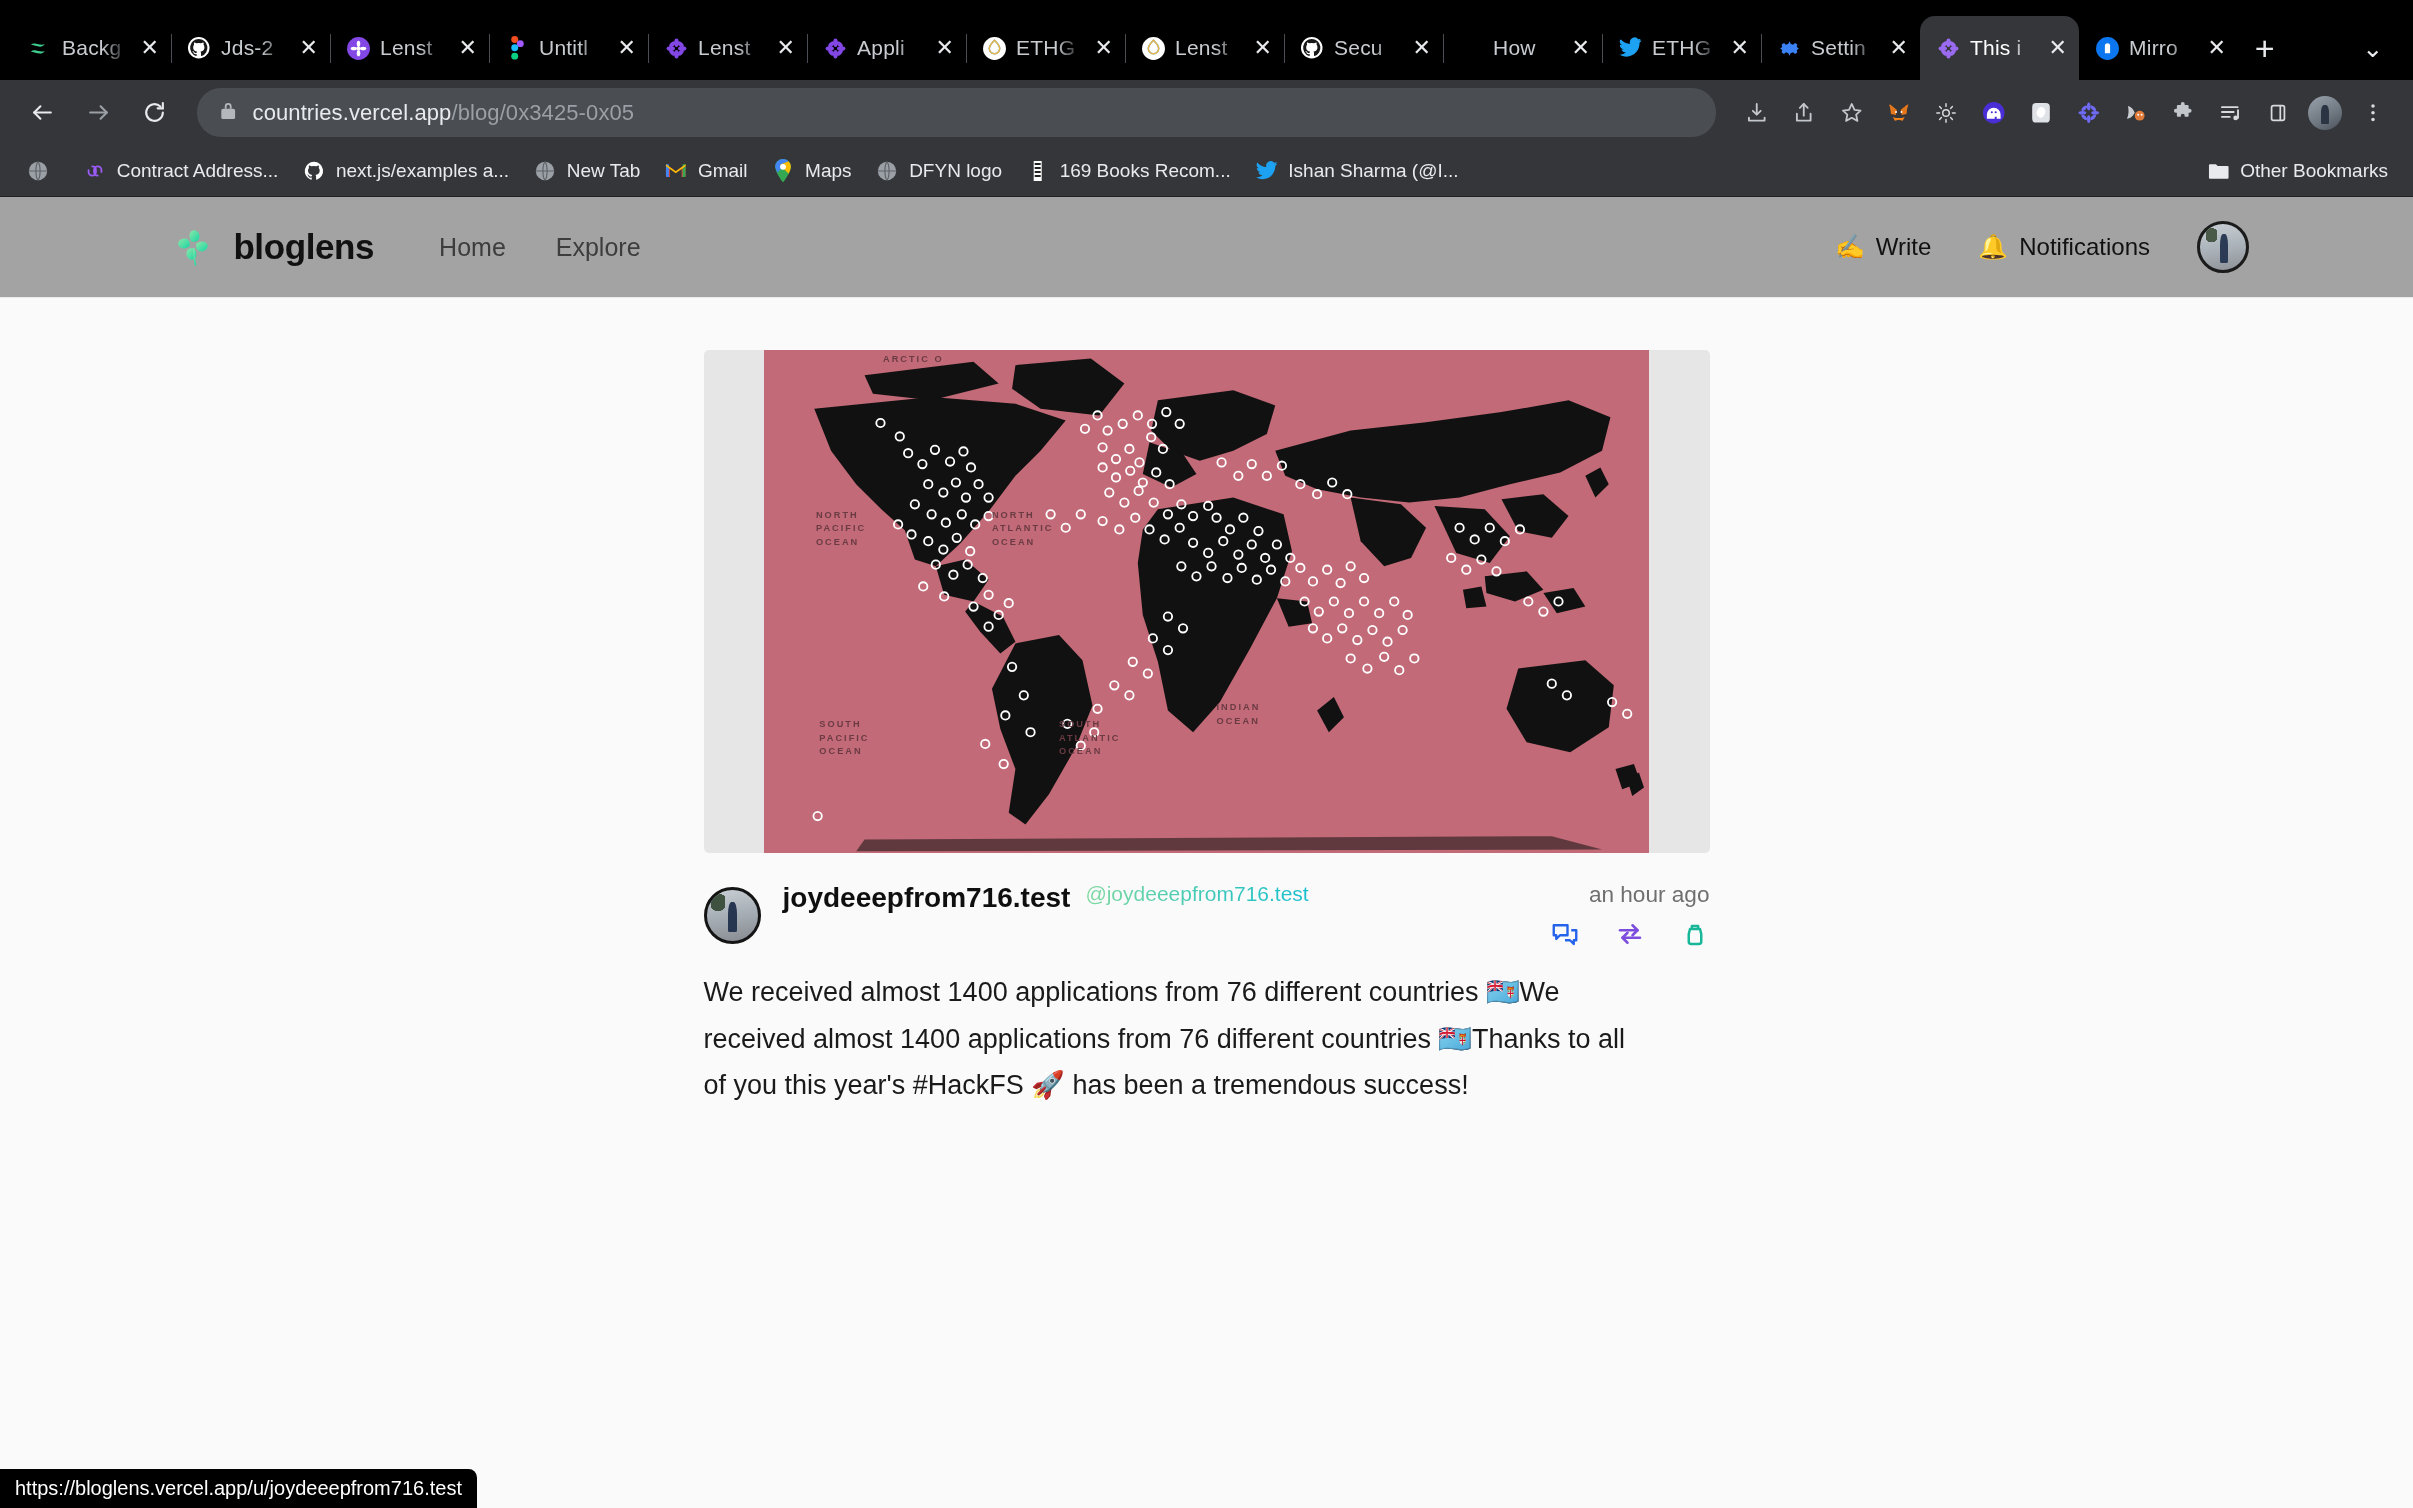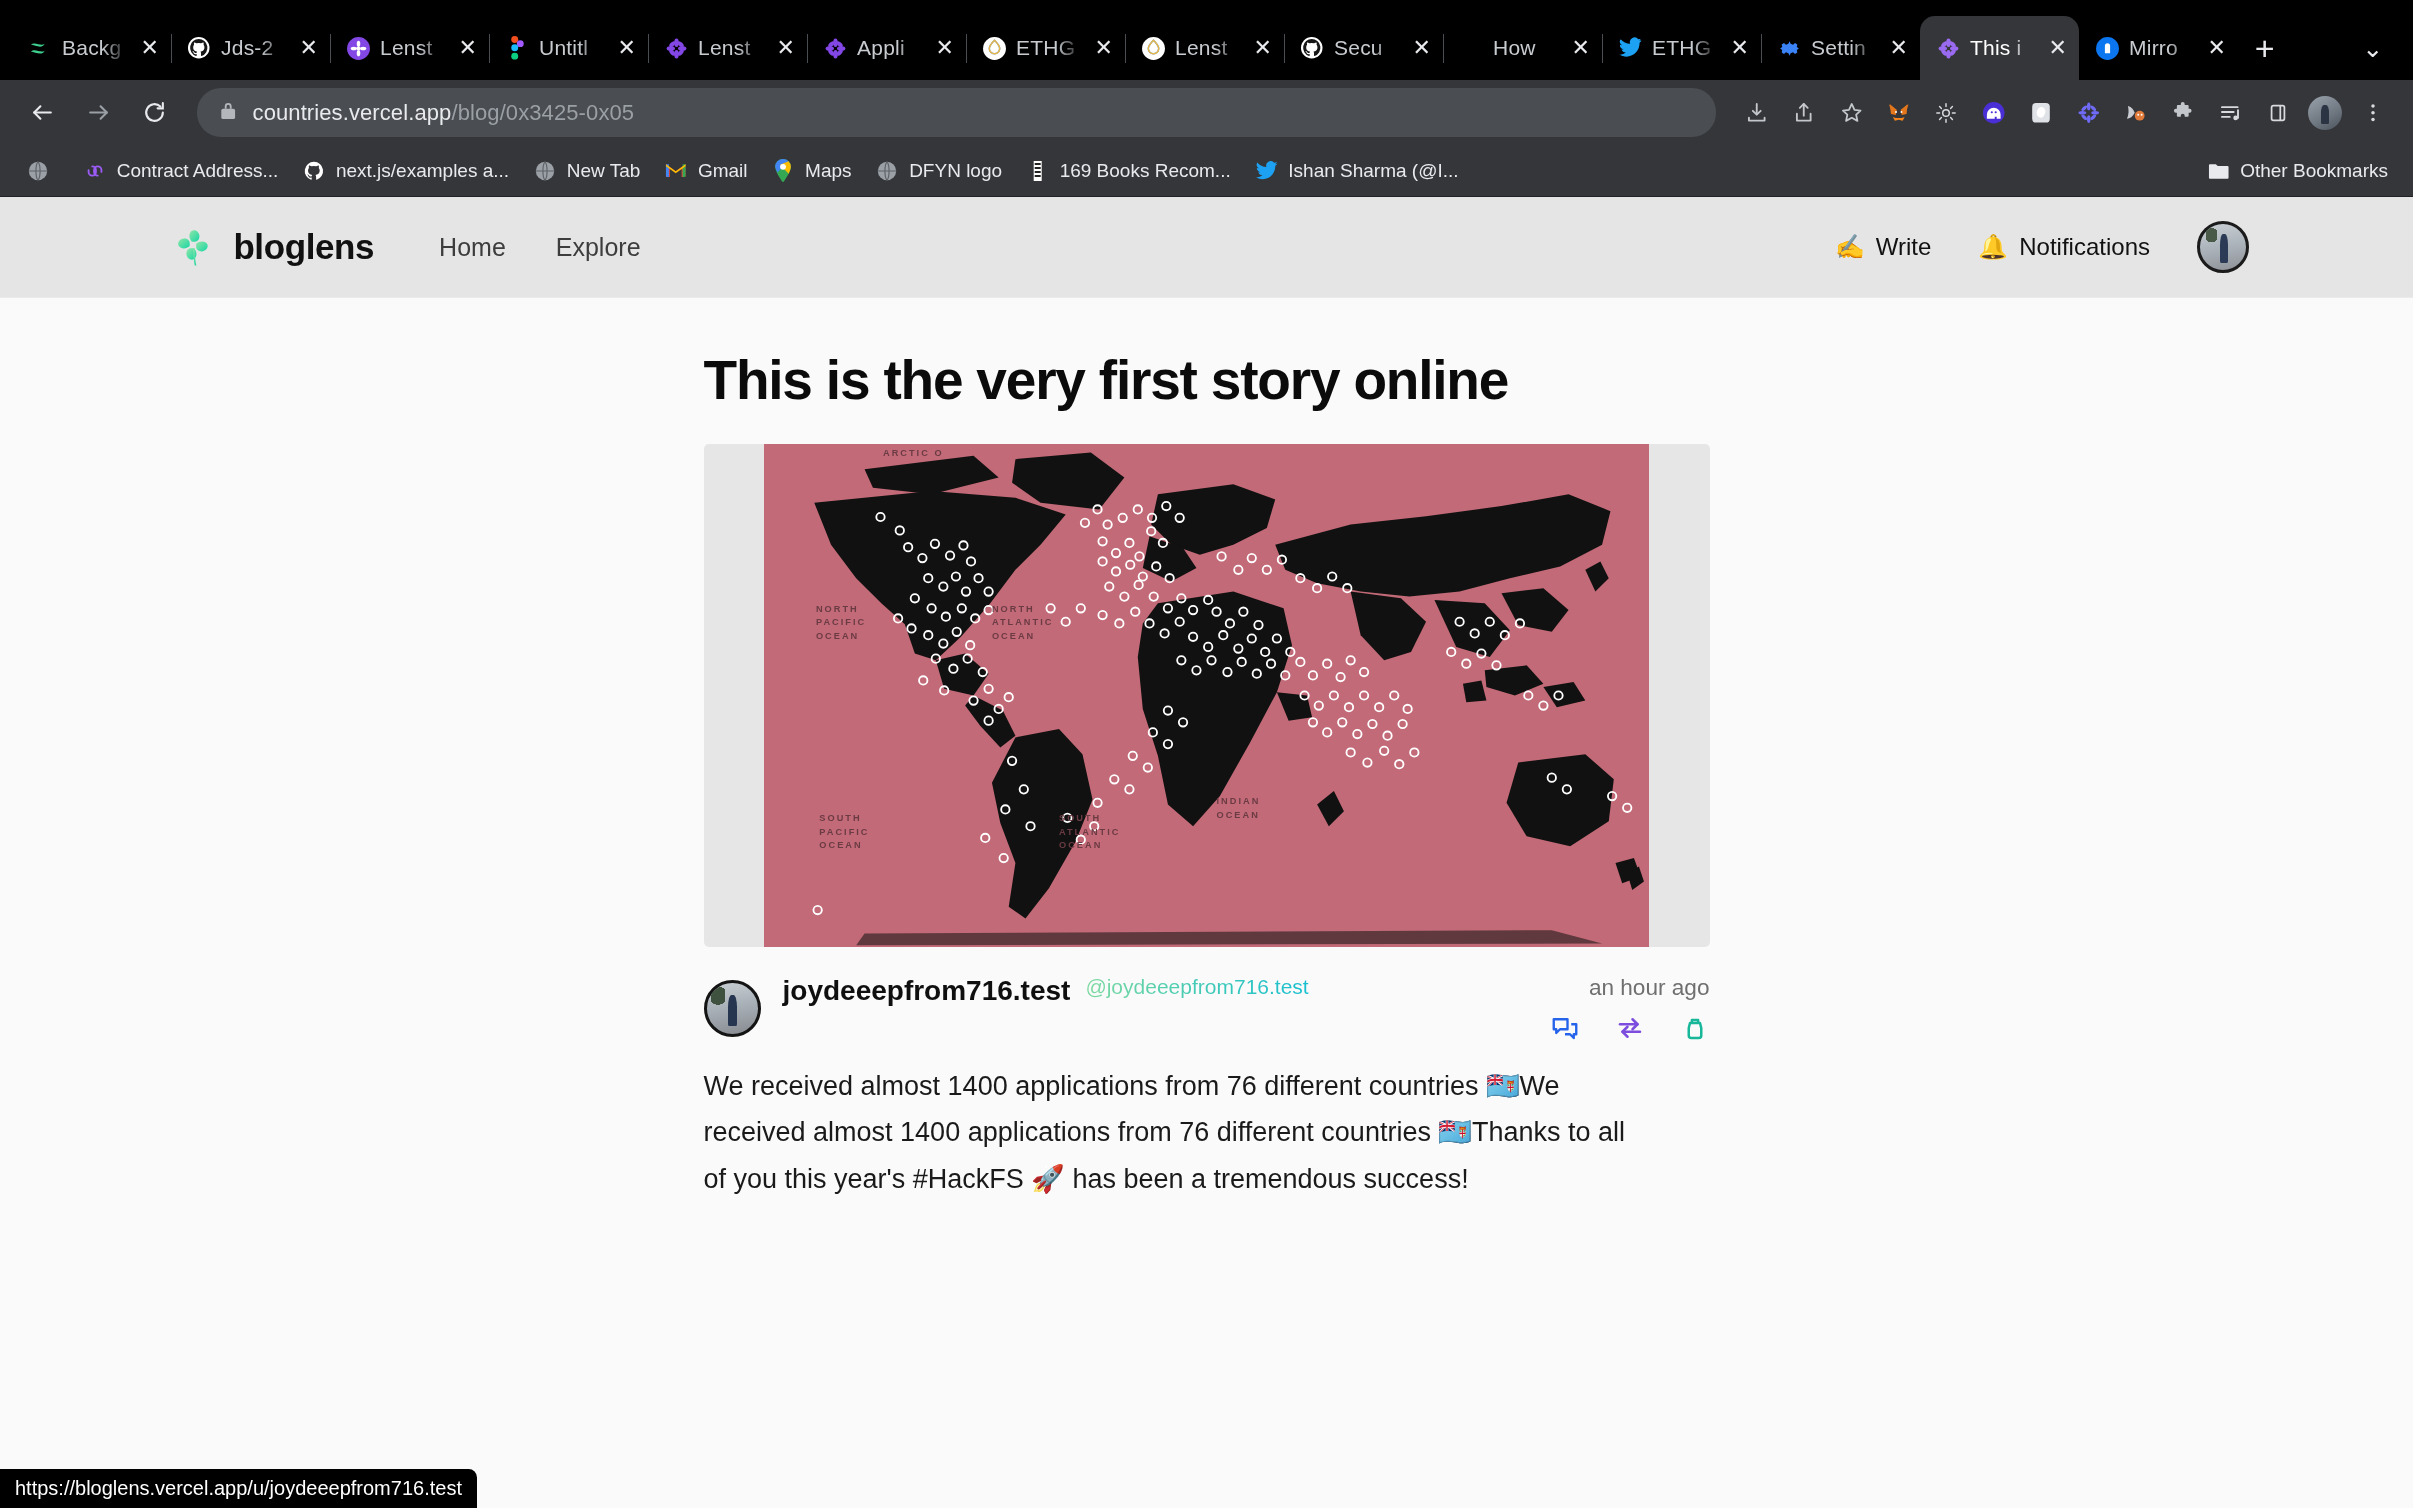--- a/index.html
+++ b/index.html
@@ -95,21 +95,21 @@
   .bm .bm-ico {
     width: 25px; height: 25px; flex: 0 0 25px; font-size: 17.6px;
     display: flex; align-items: center; justify-content: center;
   }
   .bm-spacer { flex: 1 1 auto; }
 
   
   .page { height: 1311px; background: #fafafa; overflow: hidden; position: relative; }
 
   .site-header {
-    height: 101px; background: #e5e5e5;
+    height: 101px; background: #a3a3a3;
     border-bottom: 1.7px solid #ebebeb;
     display: flex; align-items: center; padding: 0 164px 0 168px;
   }
   .brand { display: flex; align-items: center; gap: 13.4px; }
   .brand-name { font-size: 35px; font-weight: 700; color: #111111; letter-spacing: -0.4px; }
   .nav { display: flex; align-items: center; gap: 50px; margin-left: 65px; }
   .nav a { font-size: 25px; color: #3d3d3d; text-decoration: none; }
   .hdr-spacer { flex: 1 1 auto; }
   .hdr-right { display: flex; align-items: center; gap: 47px; }
   .hdr-item { display: flex; align-items: center; gap: 11px; font-size: 24px; color: #111; }
@@ -647,21 +647,20 @@
           <span>🔔</span>
           <span>Notifications</span>
         </div>
         <div class="avatar-ring"></div>
       </div>
     </div>
 
     <div class="article">
       <div class="article-inner">
 
-        <h1 class="article-title">This is the very first story online</h1>
 
         <div class="hero">
           <div class="map-bg"></div>
           <svg width="885" height="503" viewBox="0 0 1056 600">
             <g fill="#111111">
 
               <path d="M300 18 L390 10 L430 40 L400 78 L330 70 L296 46 Z"></path>
               <path d="M120 30 L250 14 L280 40 L200 60 L130 52 Z"></path>
 
               <path d="M60 70 L200 56 L300 64 L360 84 L330 120 L300 150 L270 190 L235 230 L205 258 L180 250 L168 215 L140 190 L110 160 L80 120 Z"></path>

